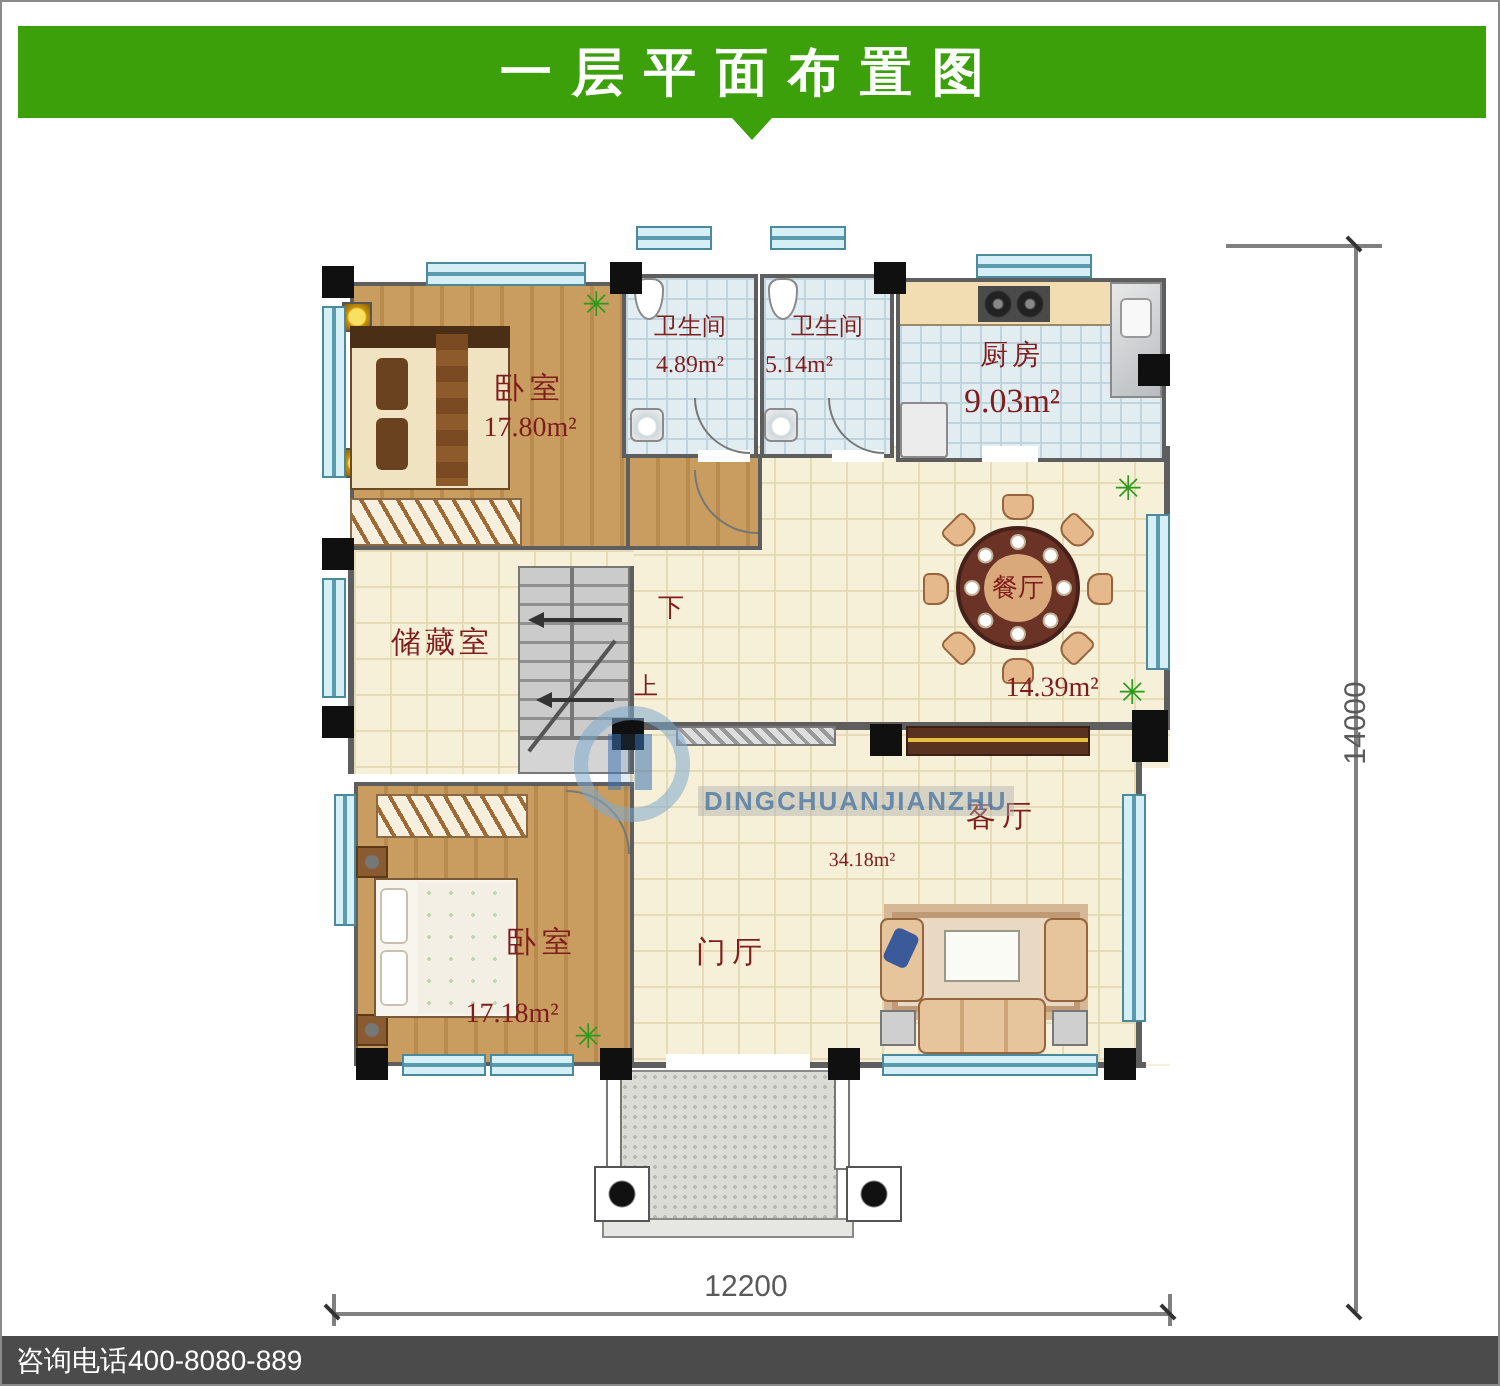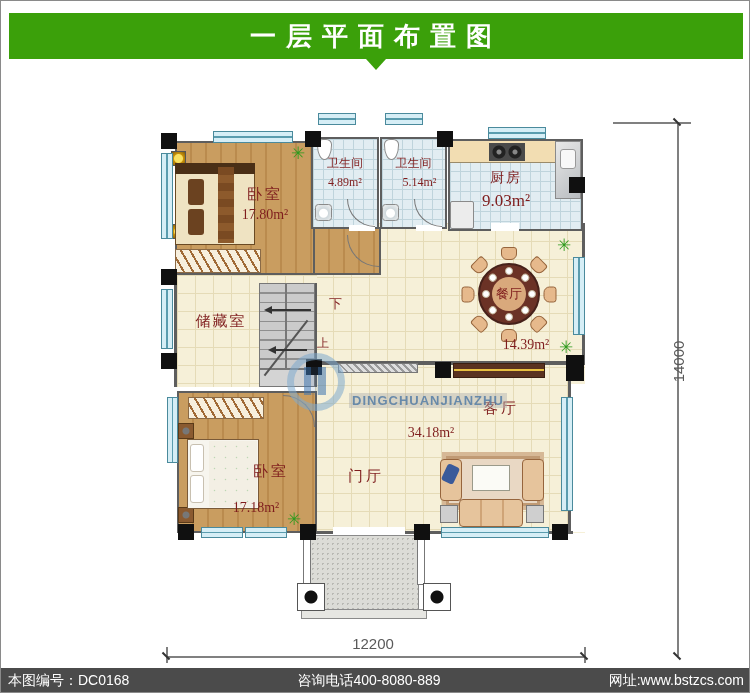--- a/index.html
+++ b/index.html
@@ -197,46 +197,44 @@
     <div class="abs plant" style="left:140px;top:38px">✳</div>
     <div class="abs plant" style="left:406px;top:130px">✳</div>
     <div class="abs plant" style="left:408px;top:232px">✳</div>
     <div class="abs plant" style="left:136px;top:404px">✳</div>
 
     <div class="abs lbl" style="left:74px;top:78px;width:80px;font-size:15px;letter-spacing:3px">卧室</div>
     <div class="abs lbl" style="left:64px;top:100px;width:100px;font-size:14px">17.80m²</div>
     <div class="abs lbl" style="left:160px;top:48px;width:68px;font-size:12px">卫生间</div>
     <div class="abs lbl" style="left:160px;top:68px;width:68px;font-size:12px">4.89m²</div>
     <div class="abs lbl" style="left:229px;top:48px;width:67px;font-size:12px">卫生间</div>
-    <div class="abs lbl" style="left:235px;top:68px;width:67px;font-size:12px">5.14m²</div>
+    <div class="abs lbl" style="left:215px;top:68px;width:67px;font-size:12px">5.14m²</div>
     <div class="abs lbl" style="left:320px;top:62px;width:70px;font-size:14px;letter-spacing:2px">厨房</div>
     <div class="abs lbl" style="left:315px;top:84px;width:80px;font-size:17px">9.03m²</div>
     <div class="abs lbl" style="left:335px;top:230px;width:80px;font-size:14px">14.39m²</div>
     <div class="abs lbl" style="left:30px;top:205px;width:80px;font-size:15px;letter-spacing:2px">储藏室</div>
     <div class="abs lbl" style="left:90px;top:355px;width:60px;font-size:15px;letter-spacing:3px">卧室</div>
     <div class="abs lbl" style="left:60px;top:393px;width:90px;font-size:14px">17.18m²</div>
     <div class="abs lbl" style="left:185px;top:360px;width:60px;font-size:15px;letter-spacing:3px">门厅</div>
     <div class="abs lbl" style="left:320px;top:292px;width:60px;font-size:15px;letter-spacing:3px">客厅</div>
-    <div class="abs lbl" style="left:235px;top:318px;width:90px;font-size:14px">34.18m²</div>
+    <div class="abs lbl" style="left:235px;top:318px;width:90px;font-size:10px">34.18m²</div>
 
     <div class="abs dimline" style="left:15px;top:549px;width:420px;height:2px"></div>
     <div class="abs dimline" style="left:15px;top:540px;width:1.5px;height:16px"></div>
     <div class="abs dimline" style="left:433px;top:540px;width:1.5px;height:16px"></div>
     <div class="abs tick" style="left:10px;top:548px"></div>
     <div class="abs tick" style="left:428px;top:548px"></div>
     <div class="abs dimtext" style="left:172px;top:528px;width:100px">12200</div>
     <div class="abs dimline" style="left:526px;top:15px;width:2px;height:534px"></div>
     <div class="abs dimline" style="left:462px;top:15px;width:78px;height:1.5px"></div>
     <div class="abs tick" style="left:521px;top:14px"></div>
     <div class="abs tick" style="left:521px;top:548px"></div>
     <div class="abs dimtext" style="left:497px;top:246px;width:60px;transform:rotate(-90deg)">14000</div>
 
     <div class="abs wm-circle" style="left:136px;top:246px"></div>
     <div class="abs wm-bldg" style="left:153px;top:260px;width:22px;height:28px"></div>
     <div class="abs wm-en" style="left:198px;top:286px">DINGCHUANJIANZHU</div>
   </div>
 
   <div class="abs footer">
-    <span>本图编号：DC0168</span>
     <span>咨询电话400-8080-889</span>
-    <span>网址:www.bstzcs.com</span>
   </div>
 </div>
 
 </body></html>

